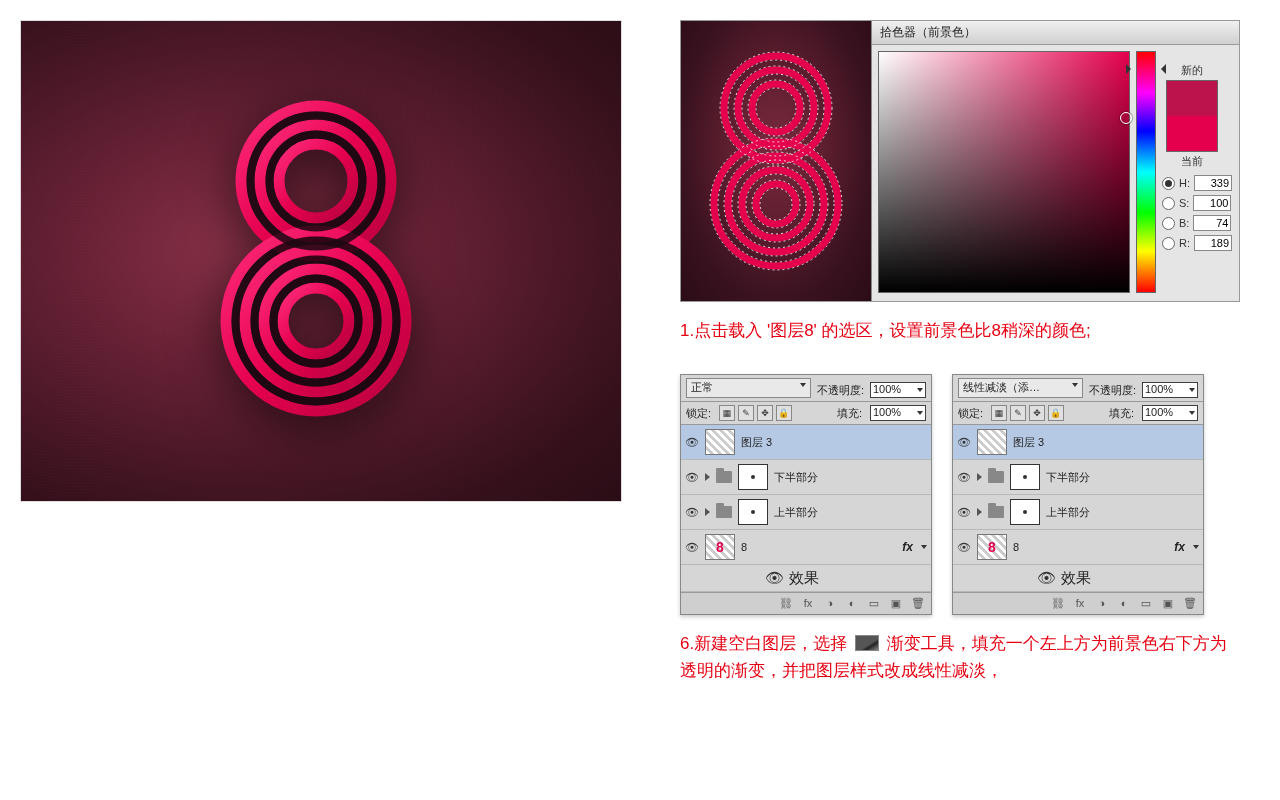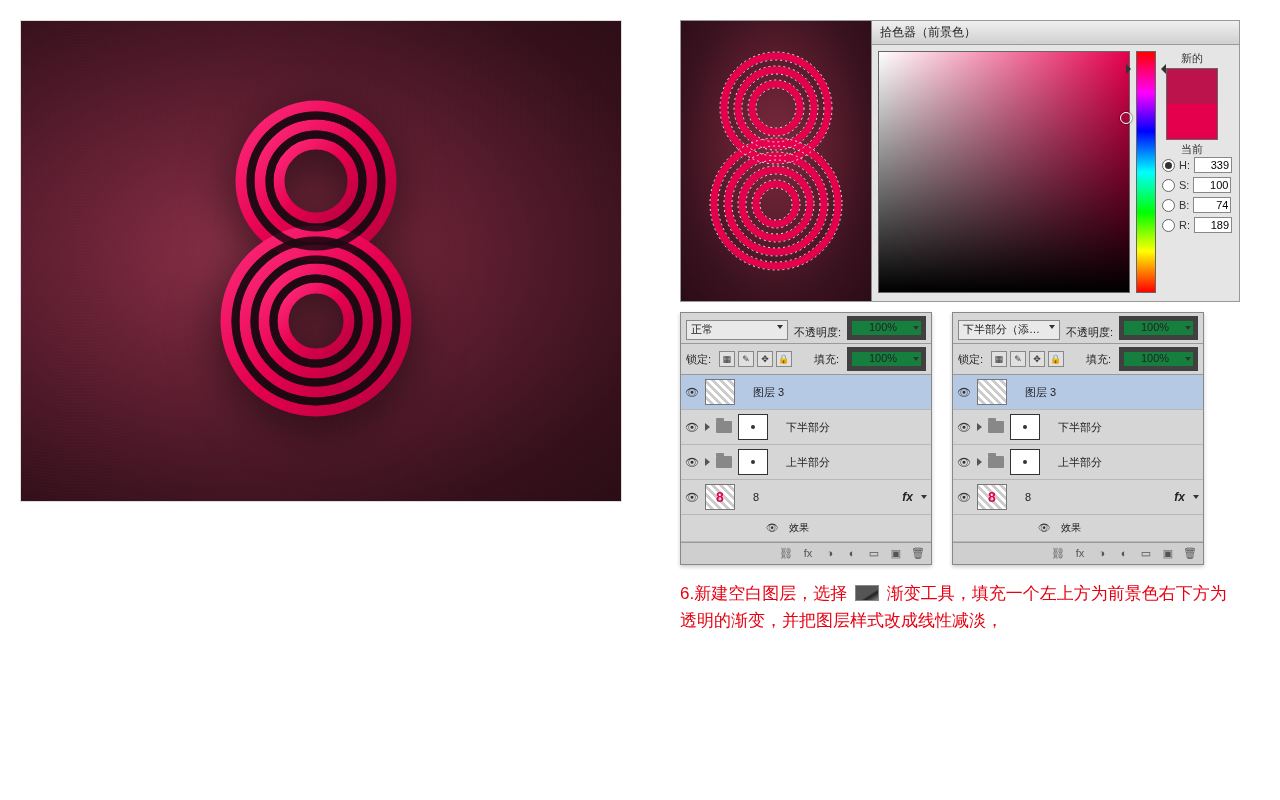--- a/index.html
+++ b/index.html
@@ -245,23 +245,23 @@
     content: "";
     position: absolute;
     right: 4px;
     top: 4px;
     border-left: 3px solid transparent;
     border-right: 3px solid transparent;
     border-top: 4px solid #333;
   }
   .pct-input {
     width: 40px;
-    border: 5px solid #404040;
-    background: #15803d;
-    padding: 0 12px 0 17px;
+    border: 1px solid #404040;
+    background: #ffffff;
+    padding: 0 12px 0 2px;
     height: 14px;
     font-size: 11px;
     position: relative;
   }
   .pct-input::after {
     content: "";
     position: absolute;
     right: 2px; top: 5px;
     border-left: 3px solid transparent;
     border-right: 3px solid transparent;
@@ -338,31 +338,31 @@
     position: relative;
   }
   .folder-ic::before {
     content: "";
     position: absolute;
     left: 0; top: -3px;
     width: 8px; height: 3px;
     background: #888;
     border-radius: 1px 1px 0 0;
   }
-  .layer-name { flex: 1; margin-left: 12px; }
+  .layer-name { flex: 1; }
   .fx-icon { font-style: italic; font-weight: bold; font-size: 12px; }
   .fx-tri {
     width: 0; height: 0;
     border-left: 3px solid transparent;
     border-right: 3px solid transparent;
     border-top: 4px solid #333;
     margin-left: 2px;
   }
 
-  .sublabel { padding-left: 60px; font-size: 10px; }
+  .sublabel { padding-left: 60px; font-size: 15px; }
   .sublabel .eye { display: inline-block; margin-right: 10px; }
 
   .layers-foot {
     display: flex;
     gap: 8px;
     justify-content: flex-end;
     padding: 4px 6px;
     border-top: 1px solid #999;
     background: #cfcfcf;
     color: #555;
@@ -448,21 +448,21 @@
 
       <div class="picker">
         <div class="picker-title">拾色器（前景色）</div>
         <div class="picker-body">
           <div class="sv-box">
             <div class="sv-cursor"></div>
           </div>
           <div class="hue-bar">
             <div class="hue-slider"></div>
           </div>
-          <div style="display:flex; flex-direction:column; ">
+          <div style="display:flex; flex-direction:column; gap:6px;margin-top:12px;">
             <div class="swatch-col">
               <span>新的</span>
               <div class="swatch-dual">
                 <div class="swatch-new"></div>
                 <div class="swatch-cur"></div>
               </div>
               <span>当前</span>
             </div>
             <div class="val-col">
               <div class="val-row">
@@ -484,20 +484,21 @@
                 <span class="radio"></span>
                 <span>R:</span>
                 <input type="text" value="189" style="">
               </div>
             </div>
           </div>
         </div>
       </div>
     </div>
 
+    <div class="instr">1.点击载入 '图层8' 的选区，设置前景色比8稍深的颜色;</div>
 
     <div class="panels">
 
       <div class="layers">
         <div class="layers-head">
           <div class="blend-select">正常</div>
           <span>不透明度:</span>
           <div class="pct-input">100%</div>
         </div>
         <div class="lock-row">
@@ -552,21 +553,21 @@
           <span class="foot-ic">◑</span>
           <span class="foot-ic">◐</span>
           <span class="foot-ic">▭</span>
           <span class="foot-ic">▣</span>
           <span class="foot-ic">🗑</span>
         </div>
       </div>
 
       <div class="layers">
         <div class="layers-head">
-          <div class="blend-select">下半部分（添…</div>
+          <div class="blend-select">线性减淡（添…</div>
           <span>不透明度:</span>
           <div class="pct-input">100%</div>
         </div>
         <div class="lock-row">
           <span>锁定:</span>
           <span class="lock-icons">
             <span class="mini-ic">▦</span>
             <span class="mini-ic">✎</span>
             <span class="mini-ic">✥</span>
             <span class="mini-ic">🔒</span>

